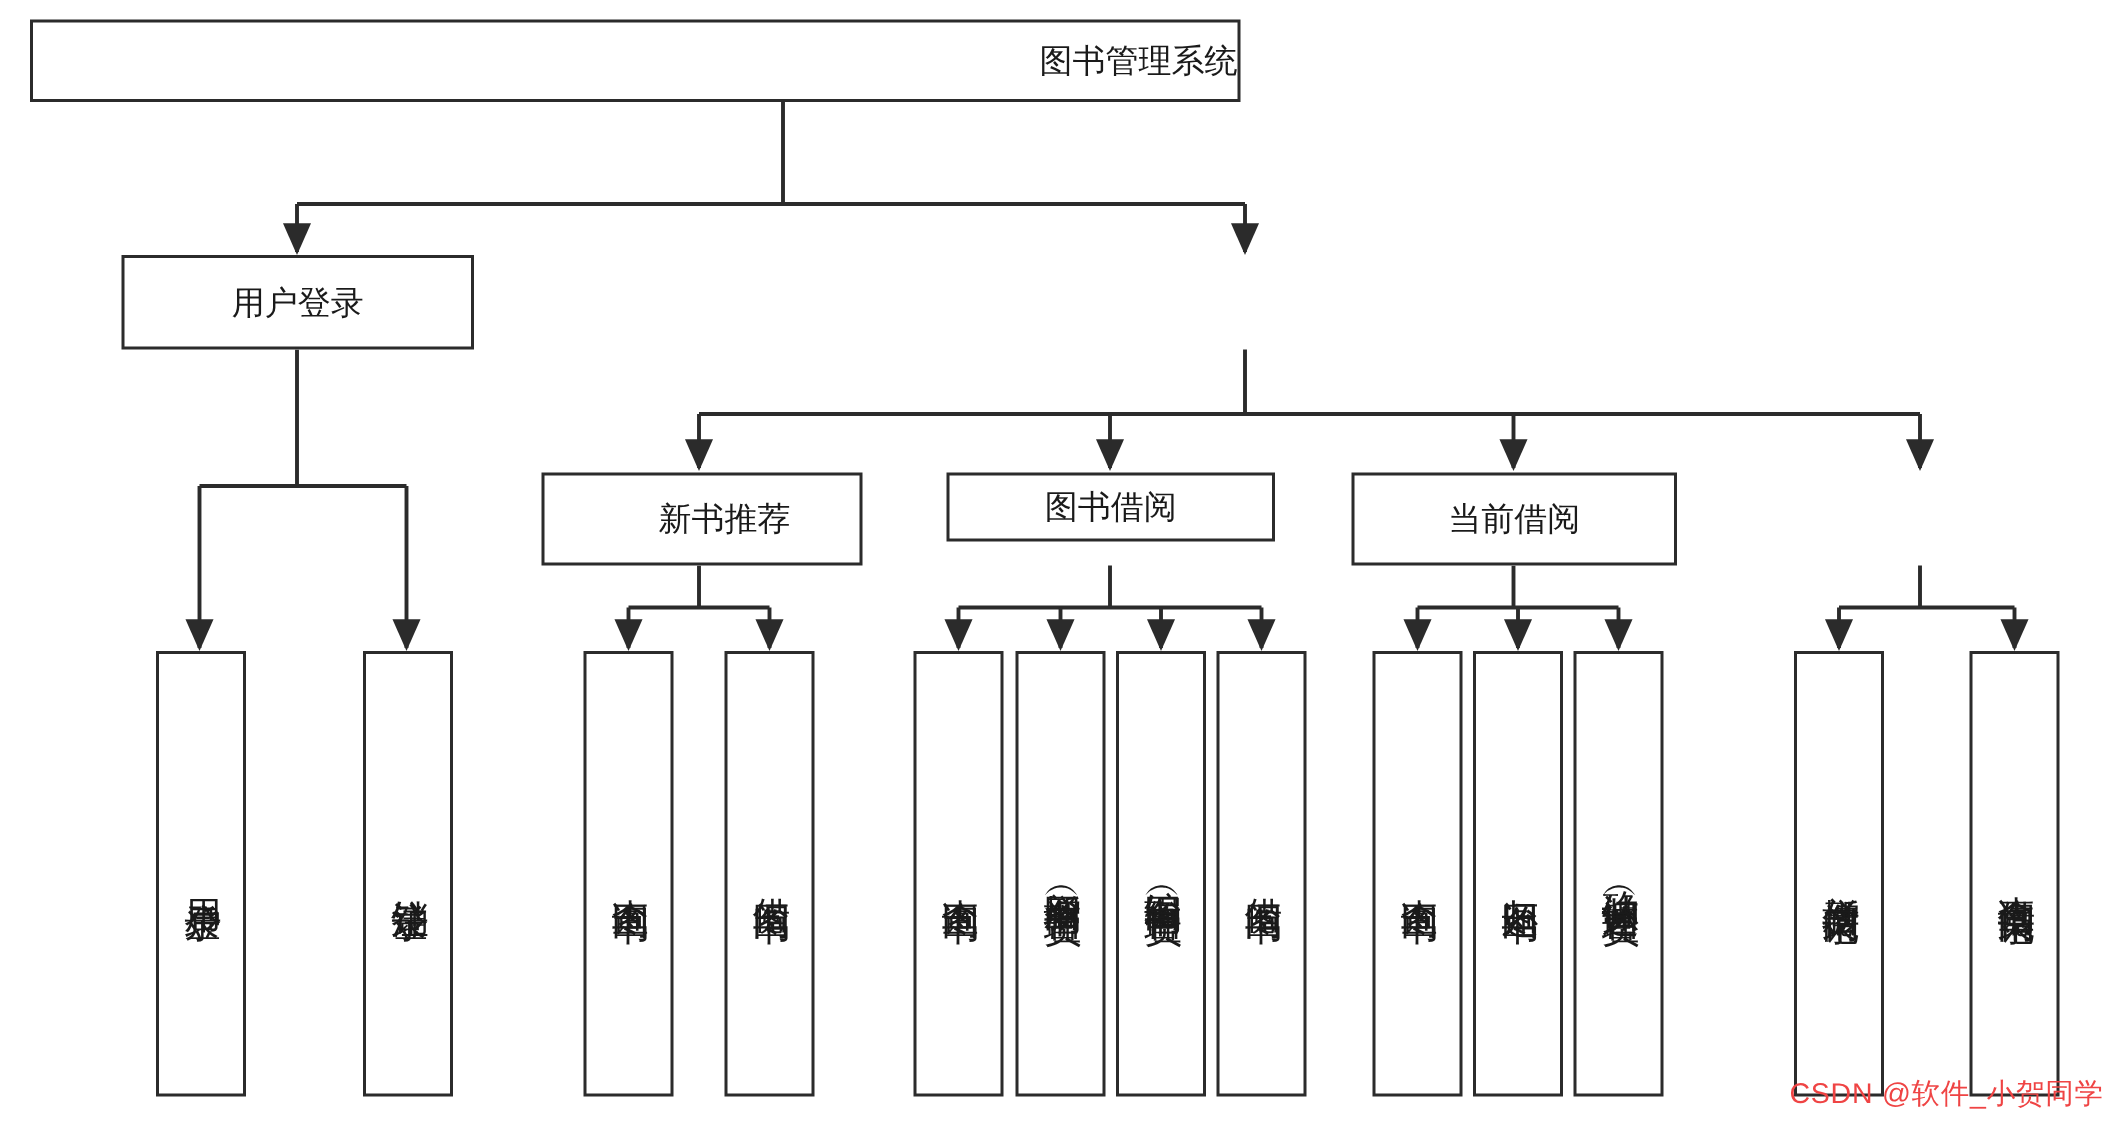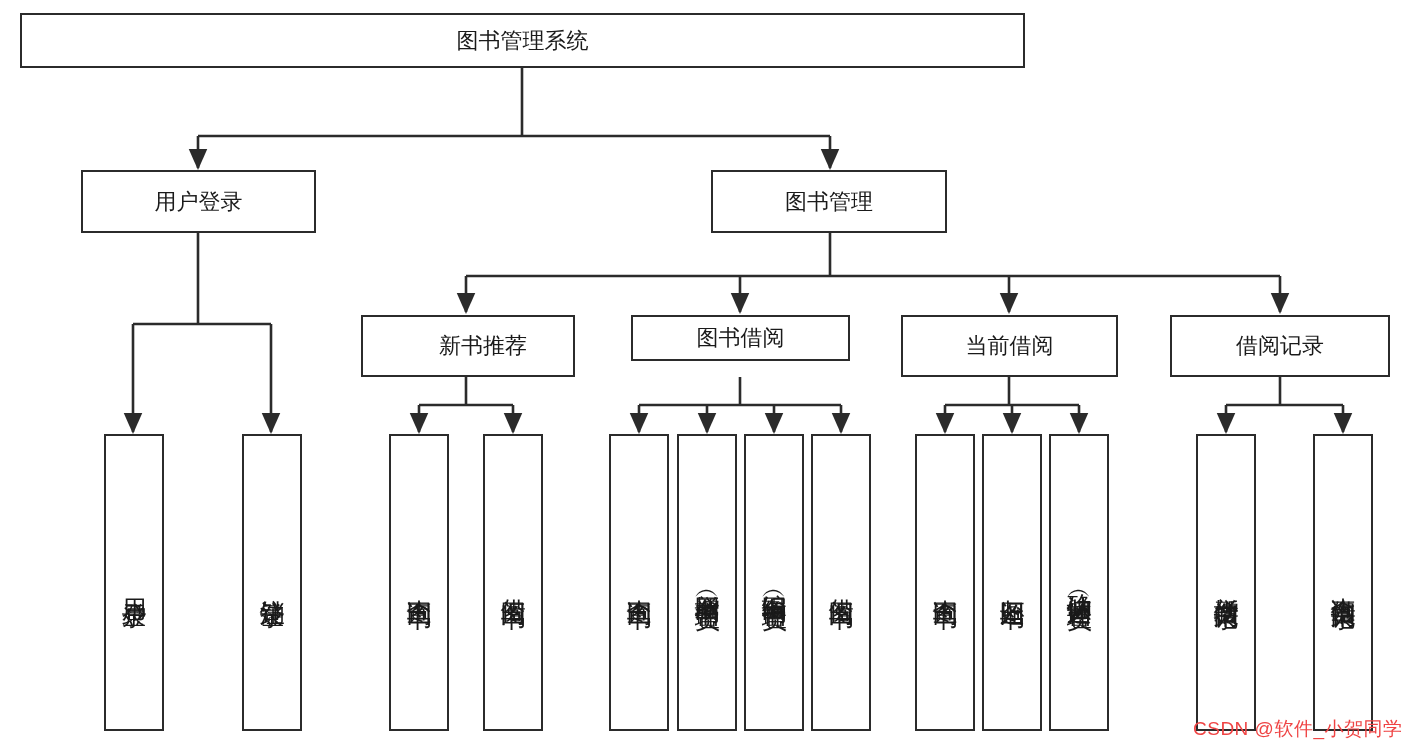--- a/index.html
+++ b/index.html
@@ -112,42 +112,36 @@
       <path d="M1012,405 L1012,432" marker-end="url(#arrow)"></path>
       <path d="M1079,405 L1079,432" marker-end="url(#arrow)"></path>
 
       <path d="M1280,377 L1280,405"></path>
       <path d="M1226,405 L1343,405"></path>
       <path d="M1226,405 L1226,432" marker-end="url(#arrow)"></path>
       <path d="M1343,405 L1343,432" marker-end="url(#arrow)"></path>
     </g>
   </svg>
 
-  <div class="node h" style="left:20px; top:13px; width:1005px; height:55px;">
+  <div class="node h" style="left:20px; top:13px; width:807px; height:55px;justify-content:flex-end;">
     <span>图书管理系统</span>
   </div>
 
   <div class="node h" style="left:81px; top:170px; width:235px; height:63px;">
     <span>用户登录</span>
-  </div>
-  <div class="node h" style="left:711px; top:170px; width:236px; height:63px;">
-    <span>图书管理</span>
   </div>
 
   <div class="node h" style="left:361px; top:315px; width:214px; height:62px;padding-left:30px;">
     <span>新书推荐</span>
   </div>
   <div class="node h" style="left:631px; top:315px; width:219px; height:46px;">
     <span>图书借阅</span>
   </div>
   <div class="node h" style="left:901px; top:315px; width:217px; height:62px;justify-content:center;">
     <span>当前借阅</span>
-  </div>
-  <div class="node h" style="left:1170px; top:315px; width:220px; height:62px;">
-    <span>借阅记录</span>
   </div>
 
   <div class="node v" style="left:104px; top:434px; width:60px; height:297px;">
     <span class="vtext">用户登录</span>
   </div>
   <div class="node v" style="left:242px; top:434px; width:60px; height:297px;">
     <span class="vtext">注销登录</span>
   </div>
 
   <div class="node v" style="left:389px; top:434px; width:60px; height:297px;">

